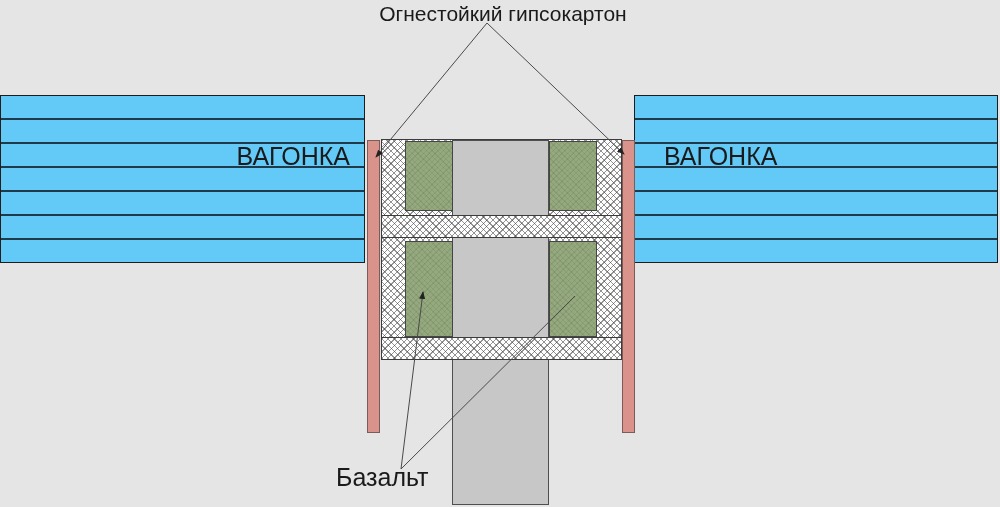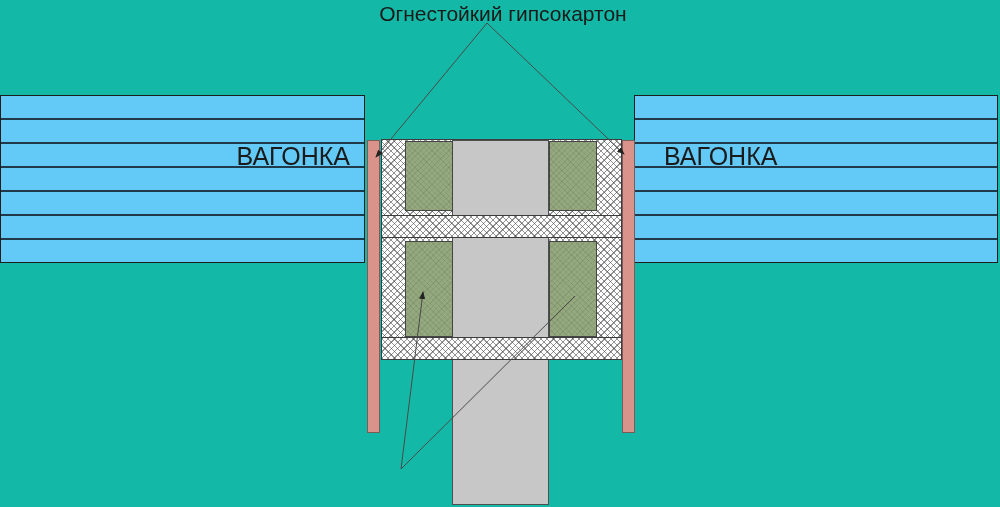--- a/index.html
+++ b/index.html
@@ -1,17 +1,17 @@
 <!DOCTYPE html>
 <html style="--paneling-blue: #63c9f7; --paneling-line: #1f3a4a; --drywall-pink: #d9938b; --basalt-green: #94a97e; --stud-gray: #c7c7c7; --outline-dark: #3c3c3c; --leader-line: #4a4a4a; --text-dark: #1a1a1a;"><head>
 <meta charset="utf-8">
 <style>
   html,body{margin:0;padding:0;background:#ffffff;}
   .stage{
-    position:relative;width:1000px;height:507px;background:#14b8a6;overflow:hidden;
+    position:relative;width:1000px;height:507px;background:#e5e5e5;overflow:hidden;
     font-family:"Liberation Sans",sans-serif;color:var(--text-dark,#1a1a1a);
   }
   .abs{position:absolute;box-sizing:border-box;}
 
   
   .paneling{
     background-color:var(--paneling-blue,#63c9f7);
     background-image:repeating-linear-gradient(to bottom,
       transparent 0 22px, var(--paneling-line,#1f3a4a) 22px 24px);
     border:1px solid #1d1d1d;
@@ -79,14 +79,15 @@
     </defs>
     <line x1="487" y1="23" x2="376" y2="157" stroke="#4a4a4a" stroke-width="1" marker-end="url(#arrow)"></line>
     <line x1="487" y1="23" x2="624" y2="154" stroke="#4a4a4a" stroke-width="1" marker-end="url(#arrow)"></line>
     <line x1="401" y1="469" x2="423" y2="292" stroke="#4a4a4a" stroke-width="1" marker-end="url(#arrow)"></line>
     <line x1="401" y1="469" x2="575" y2="296" stroke="#4a4a4a" stroke-width="1"></line>
   </svg>
 
   <div class="lbl lbl-title">Огнестойкий гипсокартон</div>
   <div class="lbl lbl-vagonka-left">ВАГОНКА</div>
   <div class="lbl lbl-vagonka-right">ВАГОНКА</div>
+  <div class="lbl lbl-basalt">Базальт</div>
 
 </div>
 
 </body></html>

